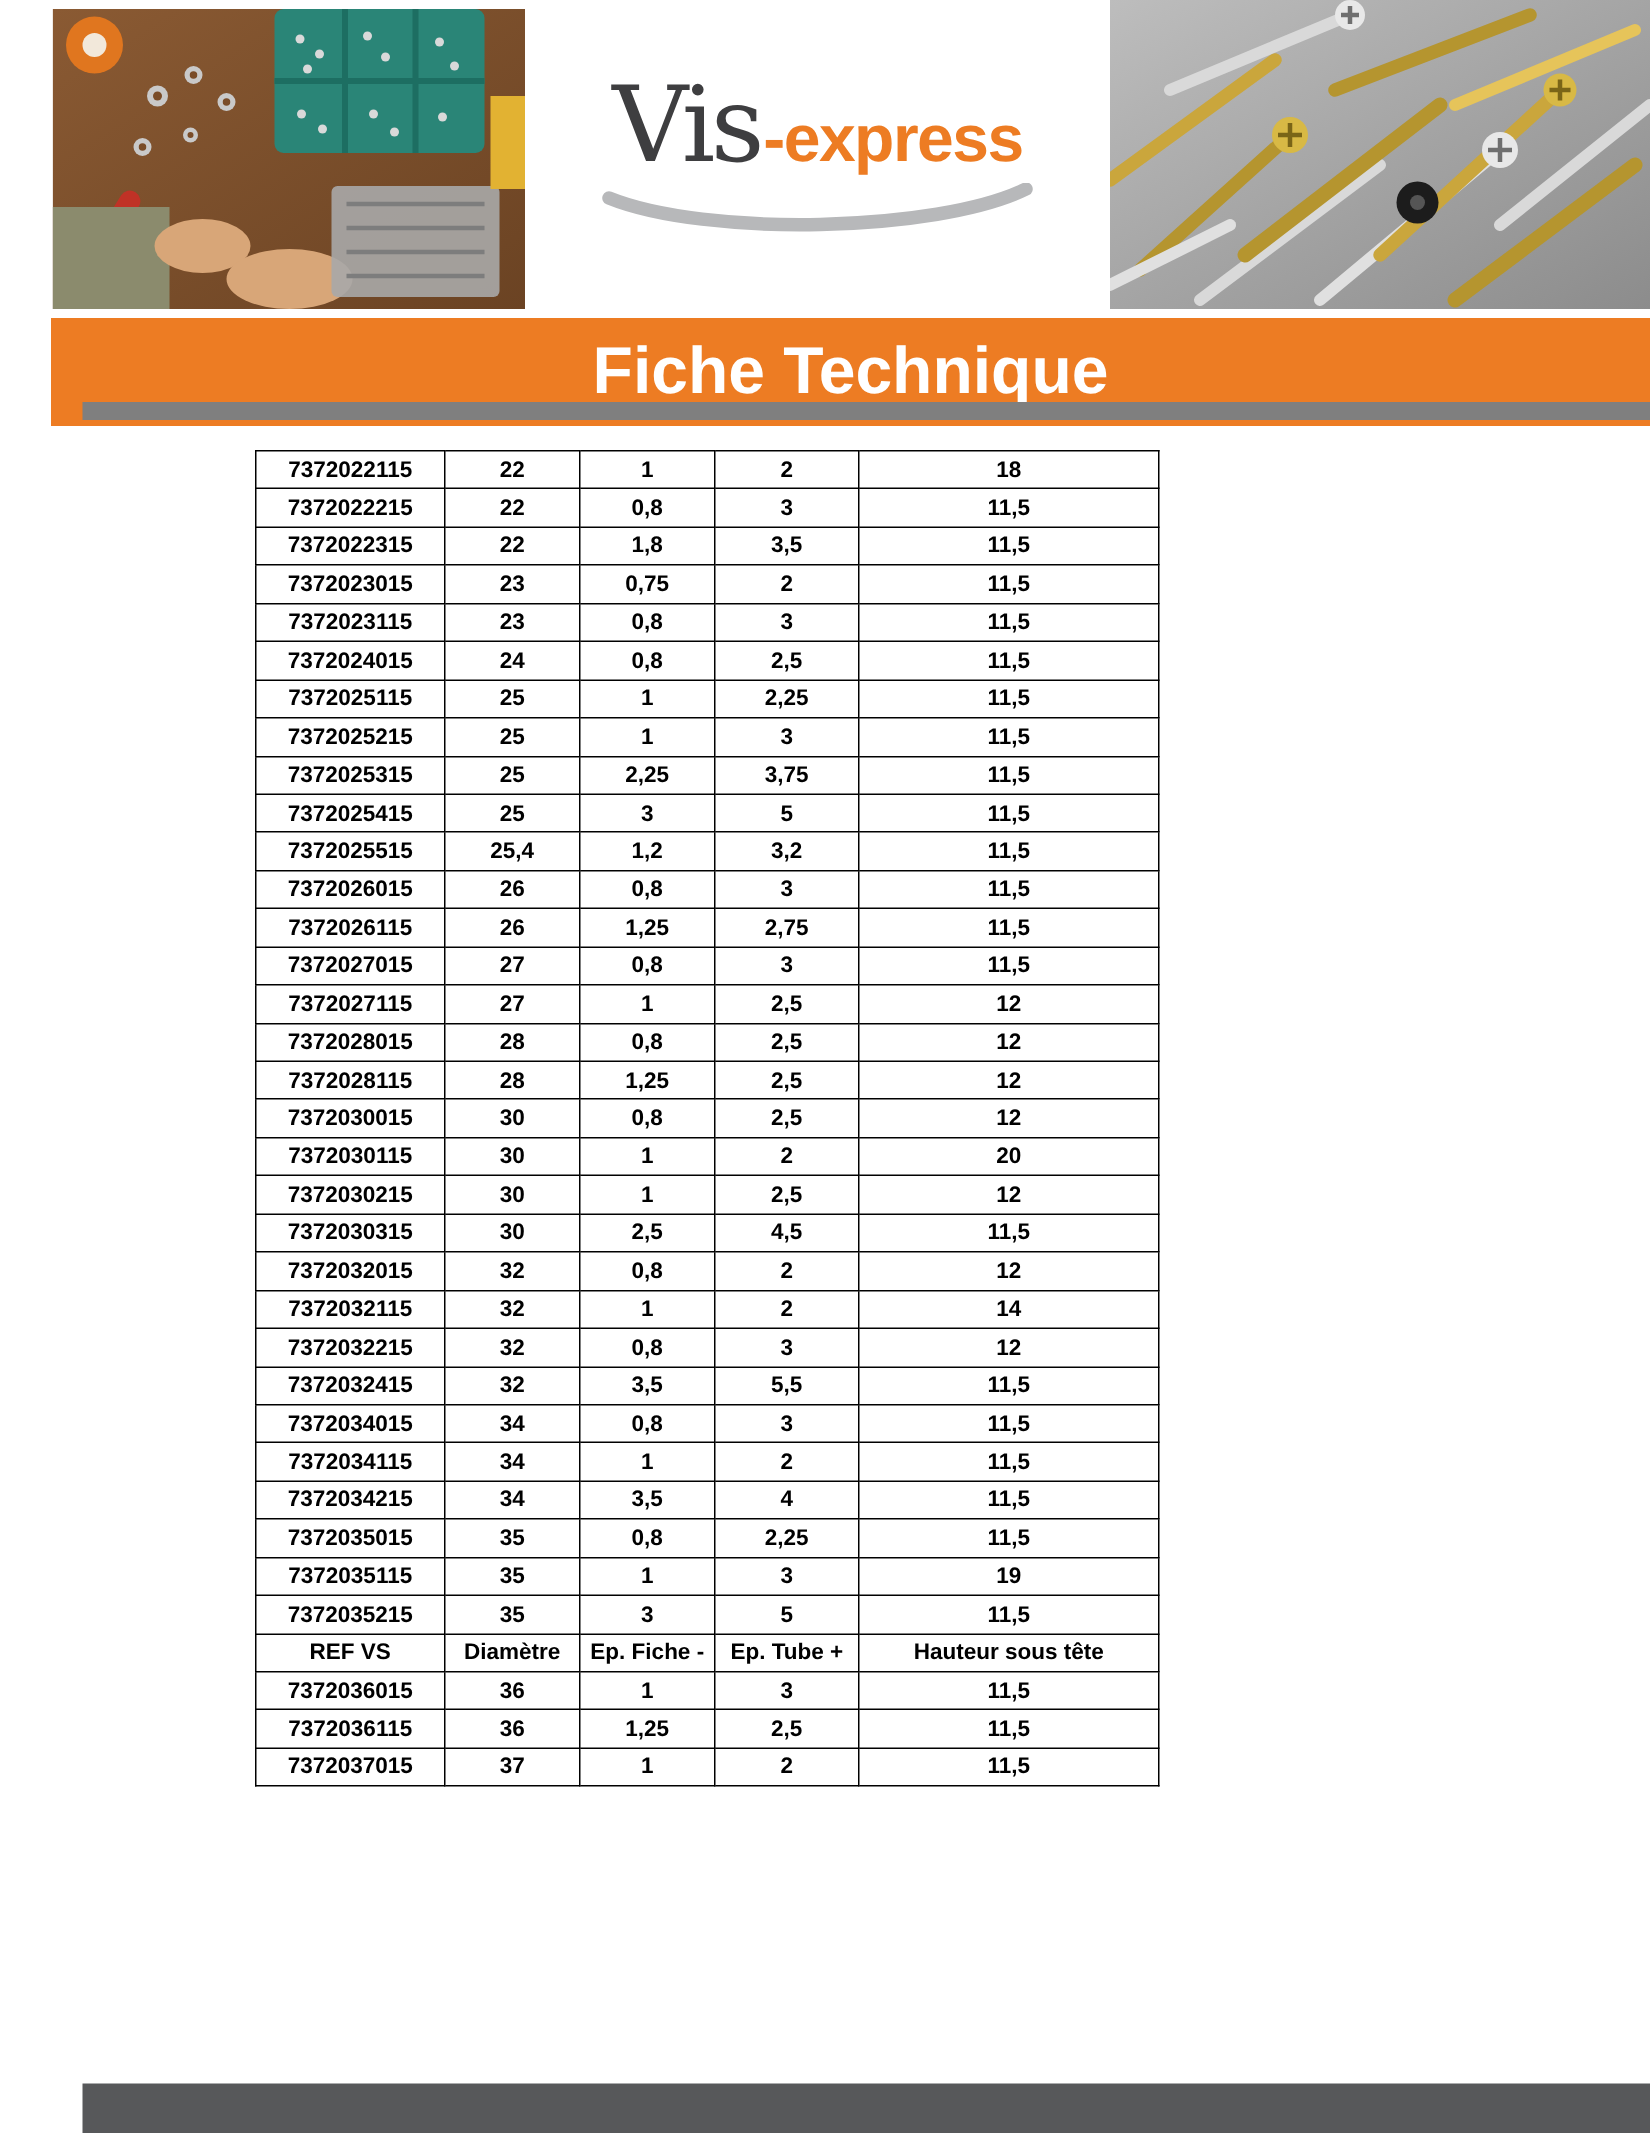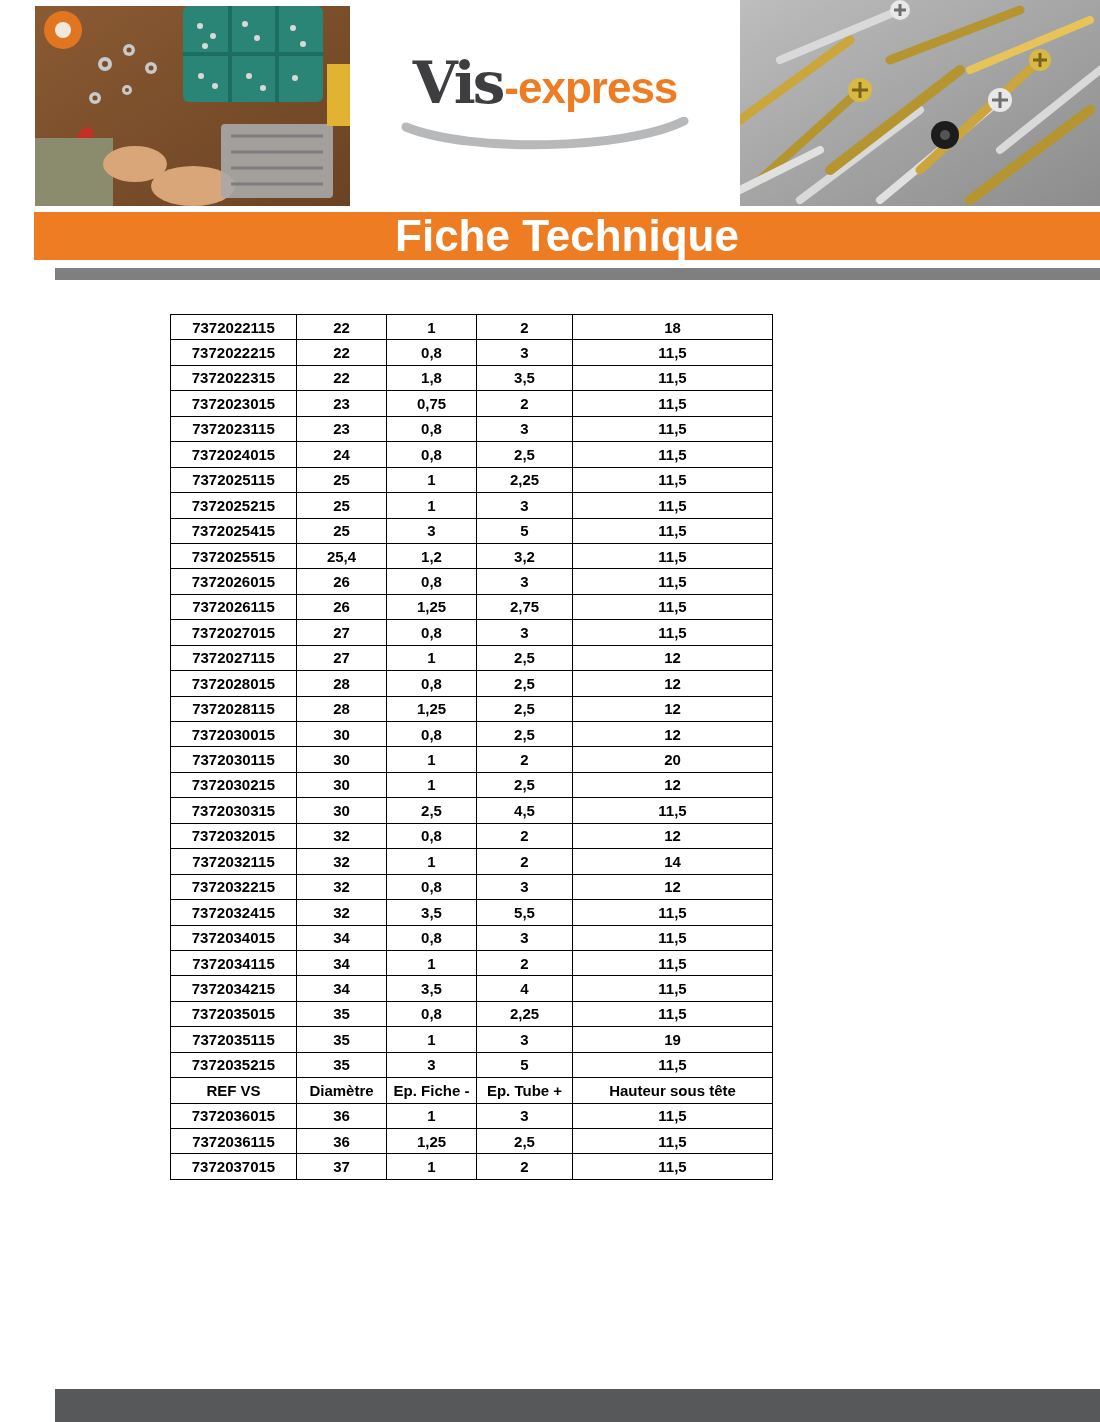--- a/index.html
+++ b/index.html
@@ -20,40 +20,40 @@
   .header{position:absolute;top:0;left:0;width:1100px;height:212px;background:#ffffff;}
   .photo-left{position:absolute;left:35px;top:6px;width:315px;height:200px;overflow:hidden;}
   .photo-right{position:absolute;right:0;top:0;width:360px;height:206px;overflow:hidden;}
   .photo-left svg,.photo-right svg{display:block;width:100%;height:100%;}
   .logo-area{
     position:absolute;left:352px;top:0;width:386px;height:206px;
     display:flex;flex-direction:column;align-items:center;justify-content:center;
   }
   .logo-line{display:flex;align-items:baseline;white-space:nowrap;}
   .logo-vis{
-    font-family:"DejaVu Serif",serif;font-weight:bold;font-size:58px;line-height:1;
+    font-family:"DejaVu Serif",serif;font-weight:normal;font-size:70px;line-height:1;
     color:var(--logo-gray);letter-spacing:-3px;
   }
   .logo-express{
     font-family:"Liberation Sans",sans-serif;font-weight:bold;
     font-size:44px;color:var(--accent-orange);margin-left:2px;letter-spacing:-1px;
   }
   .logo-swoosh{margin-top:4px;}
   
   .banner{
-    position:absolute;top:212px;left:34px;right:0;height:48px;
+    position:absolute;top:212px;left:34px;right:0;height:72px;
     background:var(--accent-orange);
     display:flex;align-items:center;justify-content:center;text-align:right;
   }
   .banner-title{
     color:var(--banner-text);font-weight:bold;font-size:44px;letter-spacing:0px;
   }
   .gray-strip{position:absolute;top:268px;left:55px;right:0;height:12px;background:var(--strip-gray);}
   
-  .table-wrap{position:absolute;top:300px;left:170px;width:602px;margin-top:14px;}
+  .table-wrap{position:absolute;top:300px;left:170px;width:602px;}
   table.spec{border-collapse:collapse;width:100%;table-layout:fixed;}
   table.spec td{
     border:1px solid var(--table-border);
     font-weight:bold;font-size:15px;color:#000;
     text-align:center;vertical-align:middle;
     padding:3.6px 4px;line-height:1.15;
     overflow:hidden;white-space:nowrap;
   }
   
   .footer-bar{position:absolute;bottom:0;left:55px;right:0;height:33px;background:var(--footer-gray);}
@@ -247,20 +247,27 @@
             <td>11,5</td>
           </tr>
           <tr>
             <td>7372025215</td>
             <td>25</td>
             <td>1</td>
             <td>3</td>
             <td>11,5</td>
           </tr>
           <tr>
+            <td>7372025315</td>
+            <td>25</td>
+            <td>2,25</td>
+            <td>3,75</td>
+            <td>11,5</td>
+          </tr>
+          <tr>
             <td>7372025415</td>
             <td>25</td>
             <td>3</td>
             <td>5</td>
             <td>11,5</td>
           </tr>
           <tr>
             <td>7372025515</td>
             <td>25,4</td>
             <td>1,2</td>

